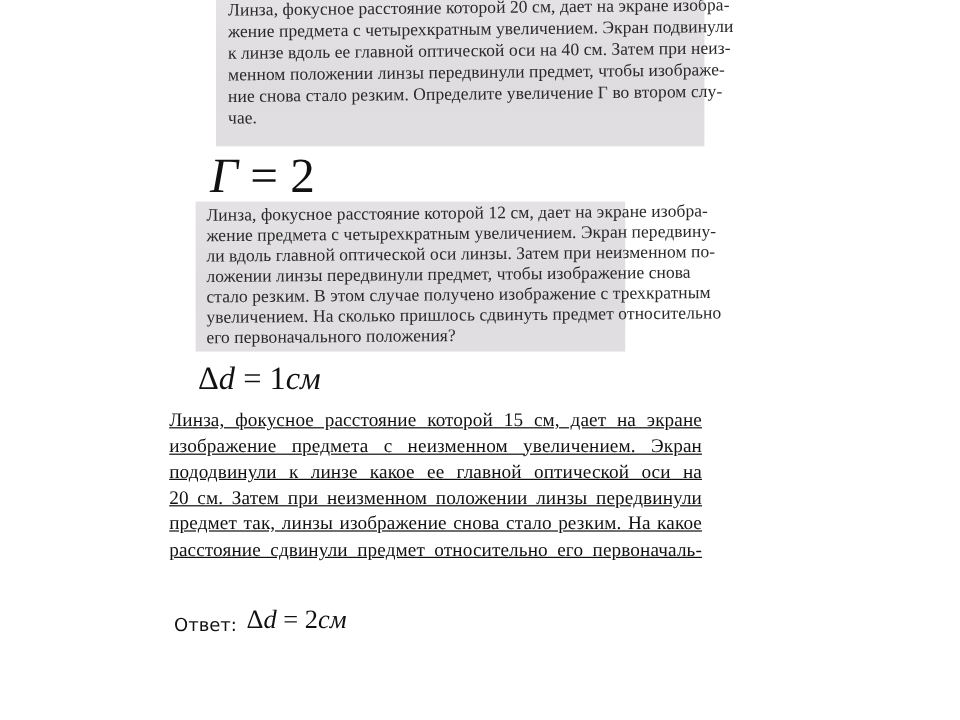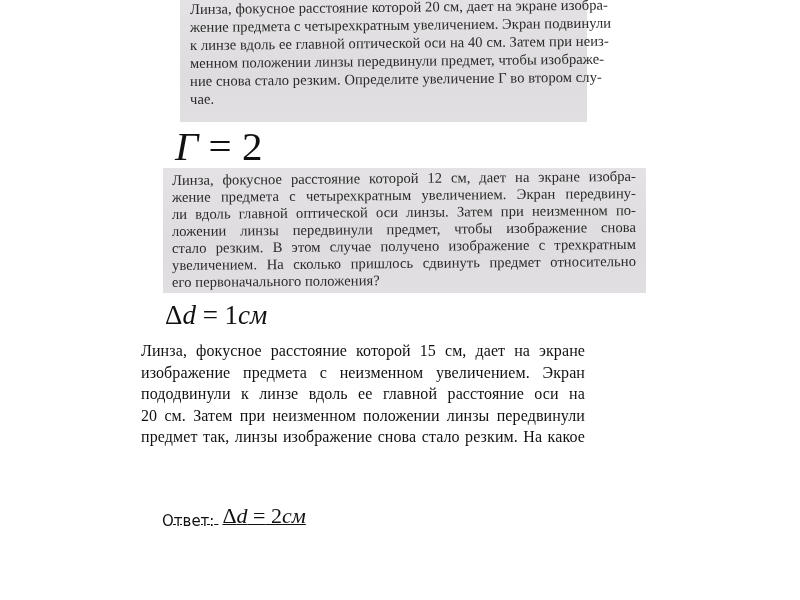--- a/index.html
+++ b/index.html
@@ -13,41 +13,41 @@
       color: #2a2a2a;
       font-family: "Liberation Serif", serif;
     }
     .photo .line {
       display: block; white-space: nowrap; text-align: justify; text-align-last: justify;
       font-size: 14.6px; letter-spacing: 0.05px;
     }
     .photo .line.last { text-align-last: left; }
     #photo1 { left: 163px; top: 0; width: 407px; height: 122px; padding: 0 10px 0 10px; margin-left: 17px; }
     #photo1 .line { height: 18px; line-height: 18px; transform: rotate(-0.6deg); transform-origin: left center; }
-    #photo2 { left: 163px; top: 168px; width: 483px; height: 125px; padding: 4px 10px 0 9px; }
+    #photo2 { left: 163px; top: 168px; width: 358px; height: 125px; padding: 4px 10px 0 9px; }
     #photo2 .line { height: 17px; line-height: 17px; transform: rotate(-0.5deg); transform-origin: left center; }
 
     .formula {
       position: absolute; font-family: "Liberation Serif", serif; color: #111; white-space: nowrap;
     }
     .formula .it { font-style: italic; }
     #formula1 { left: 175px; top: 128px; font-size: 41px; line-height: 36px; }
     #formula2 { left: 165px; top: 298px; font-size: 27px; line-height: 34px; }
 
     #problem3 {
       position: absolute; left: 141px; top: 340px; width: 444px;
       font-family: "Liberation Serif", serif; font-size: 16px; color: #111;
     }
     #problem3 .line {
       display: block; height: 21.6px; line-height: 21.6px; white-space: nowrap;
-      text-align: justify; text-align-last: justify; letter-spacing: 0.1px;
+      text-align: justify; text-align-last: justify; letter-spacing: 0.1px; text-decoration: underline;
     }
     #problem3 .line.last { text-align-last: left; }
 
-    #answer { position: absolute; left: 162px; top: 503px; white-space: nowrap; text-decoration: underline; }
+    #answer { position: absolute; left: 145px; top: 503px; white-space: nowrap; }
     #answer-label {
       font-family: "DejaVu Sans", sans-serif; font-size: 15px; color: #111;
       position: relative; top: 3px;
     }
     #answer-formula { font-family: "Liberation Serif", serif; font-size: 22px; margin-left: 4px; }
     #answer-formula .it { font-style: italic; }
   </style>
 </head>
 <body>
 
@@ -78,21 +78,22 @@
 
 <div id="formula2" class="formula">
   <span>Δ</span><span class="it">d</span>
   <span>=</span>
   <span>1</span><span class="it">см</span>
 </div>
 
 <div id="problem3">
   <span class="line">Линза, фокусное расстояние которой 15 см, дает на экране</span>
   <span class="line">изображение предмета с неизменном увеличением. Экран</span>
-  <span class="line">пододвинули к линзе вдоль ее главной расстояние оси на</span>
+  <span class="line">пододвинули к линзе какое ее главной оптической оси на</span>
   <span class="line">20 см. Затем при неизменном положении линзы передвинули</span>
   <span class="line">предмет так, линзы изображение снова стало резким. На какое</span>
+  <span class="line">расстояние сдвинули предмет относительно его первоначаль-</span>
 </div>
 
 <div id="answer">
   <span id="answer-label">Ответ:</span>
   <span id="answer-formula"><span>Δ</span><span class="it">d</span> <span>=</span> <span>2</span><span class="it">см</span></span>
 </div>
 
 </body></html>

